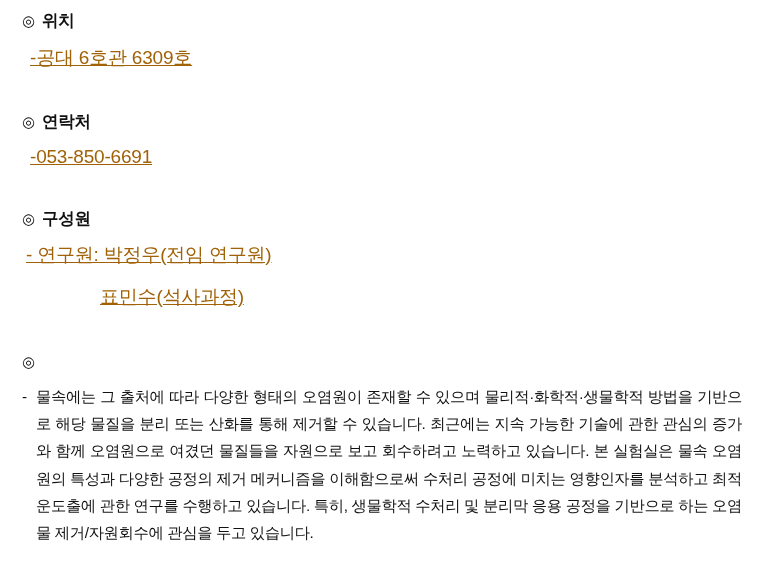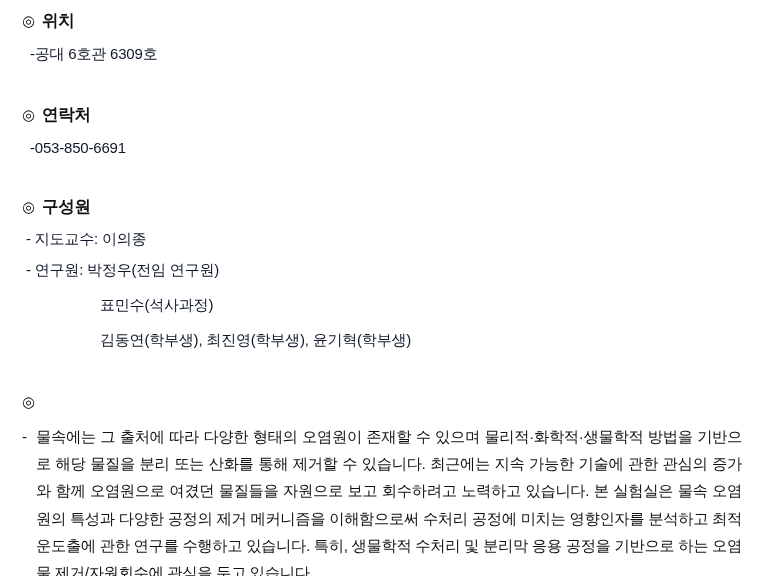--- a/index.html
+++ b/index.html
@@ -33,24 +33,25 @@
     color: #111111;
   }
   .bullet-circle {
     font-size: 15px;
     font-weight: normal;
     margin-right: 7px;
     line-height: 1;
     color: #111111;
   }
   .sub-line {
-    font-size: 15px;
+    font-size: 19px;
     letter-spacing: -0.2px;
-    color: #0f172a;
+    color: #a16207;
     white-space: pre;
+    text-decoration: underline;
   }
   .loc-line {
     margin-top: 13px;
     padding-left: 8px;
   }
   .tel-line {
     margin-top: 13px;
     padding-left: 8px;
   }
   .member-line {
@@ -107,24 +108,22 @@
     <div class="sub-line tel-line">-053-850-6691</div>
   </div>
 
   <div class="gap-2"></div>
 
   <div class="section">
     <div class="section-head">
       <span class="bullet-circle">◎</span>
       <span>구성원</span>
     </div>
-    <div class="sub-line member-line">- 지도교수: 이의종</div>
     <div class="sub-line member-line">- 연구원: 박정우(전임 연구원)</div>
     <div class="sub-line member-cont">표민수(석사과정)</div>
-    <div class="sub-line member-cont">김동연(학부생), 최진영(학부생), 윤기혁(학부생)</div>
   </div>
 
   <div class="gap-3"></div>
 
   <div class="section">
     <div class="section-head">
       <span class="bullet-circle">◎</span>
     </div>
     <div class="body-block">
       <p class="body-para">

